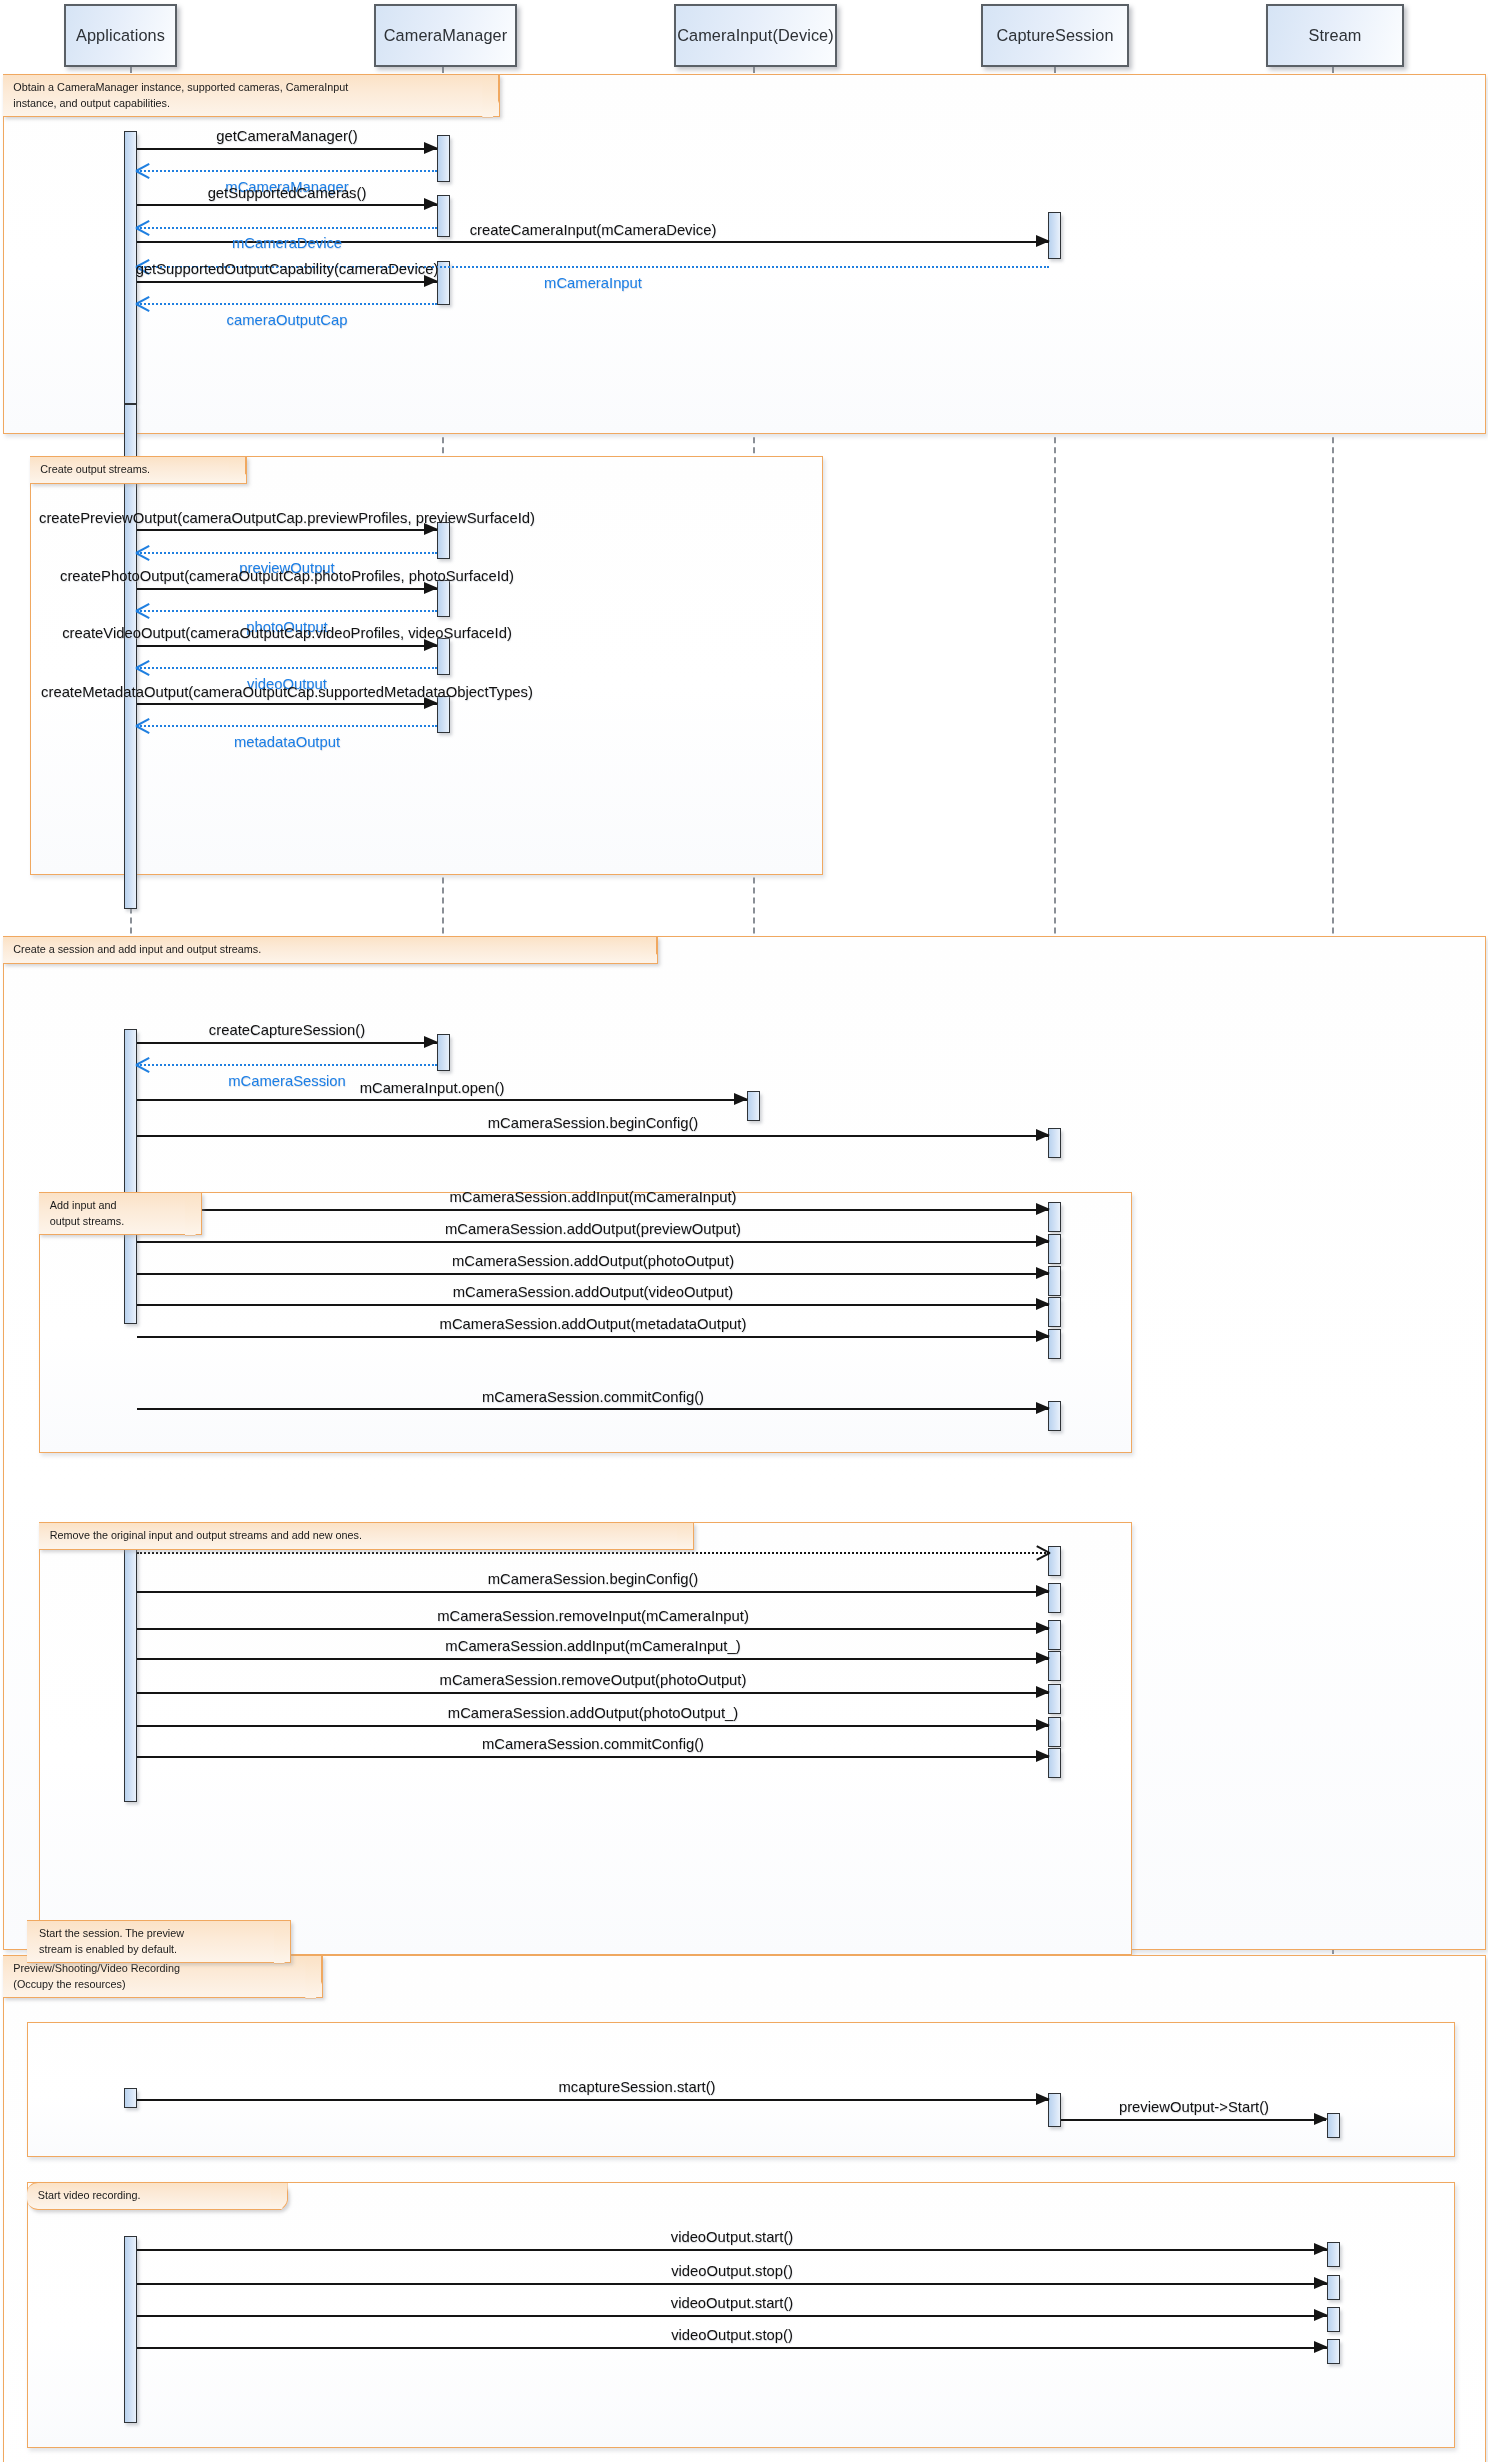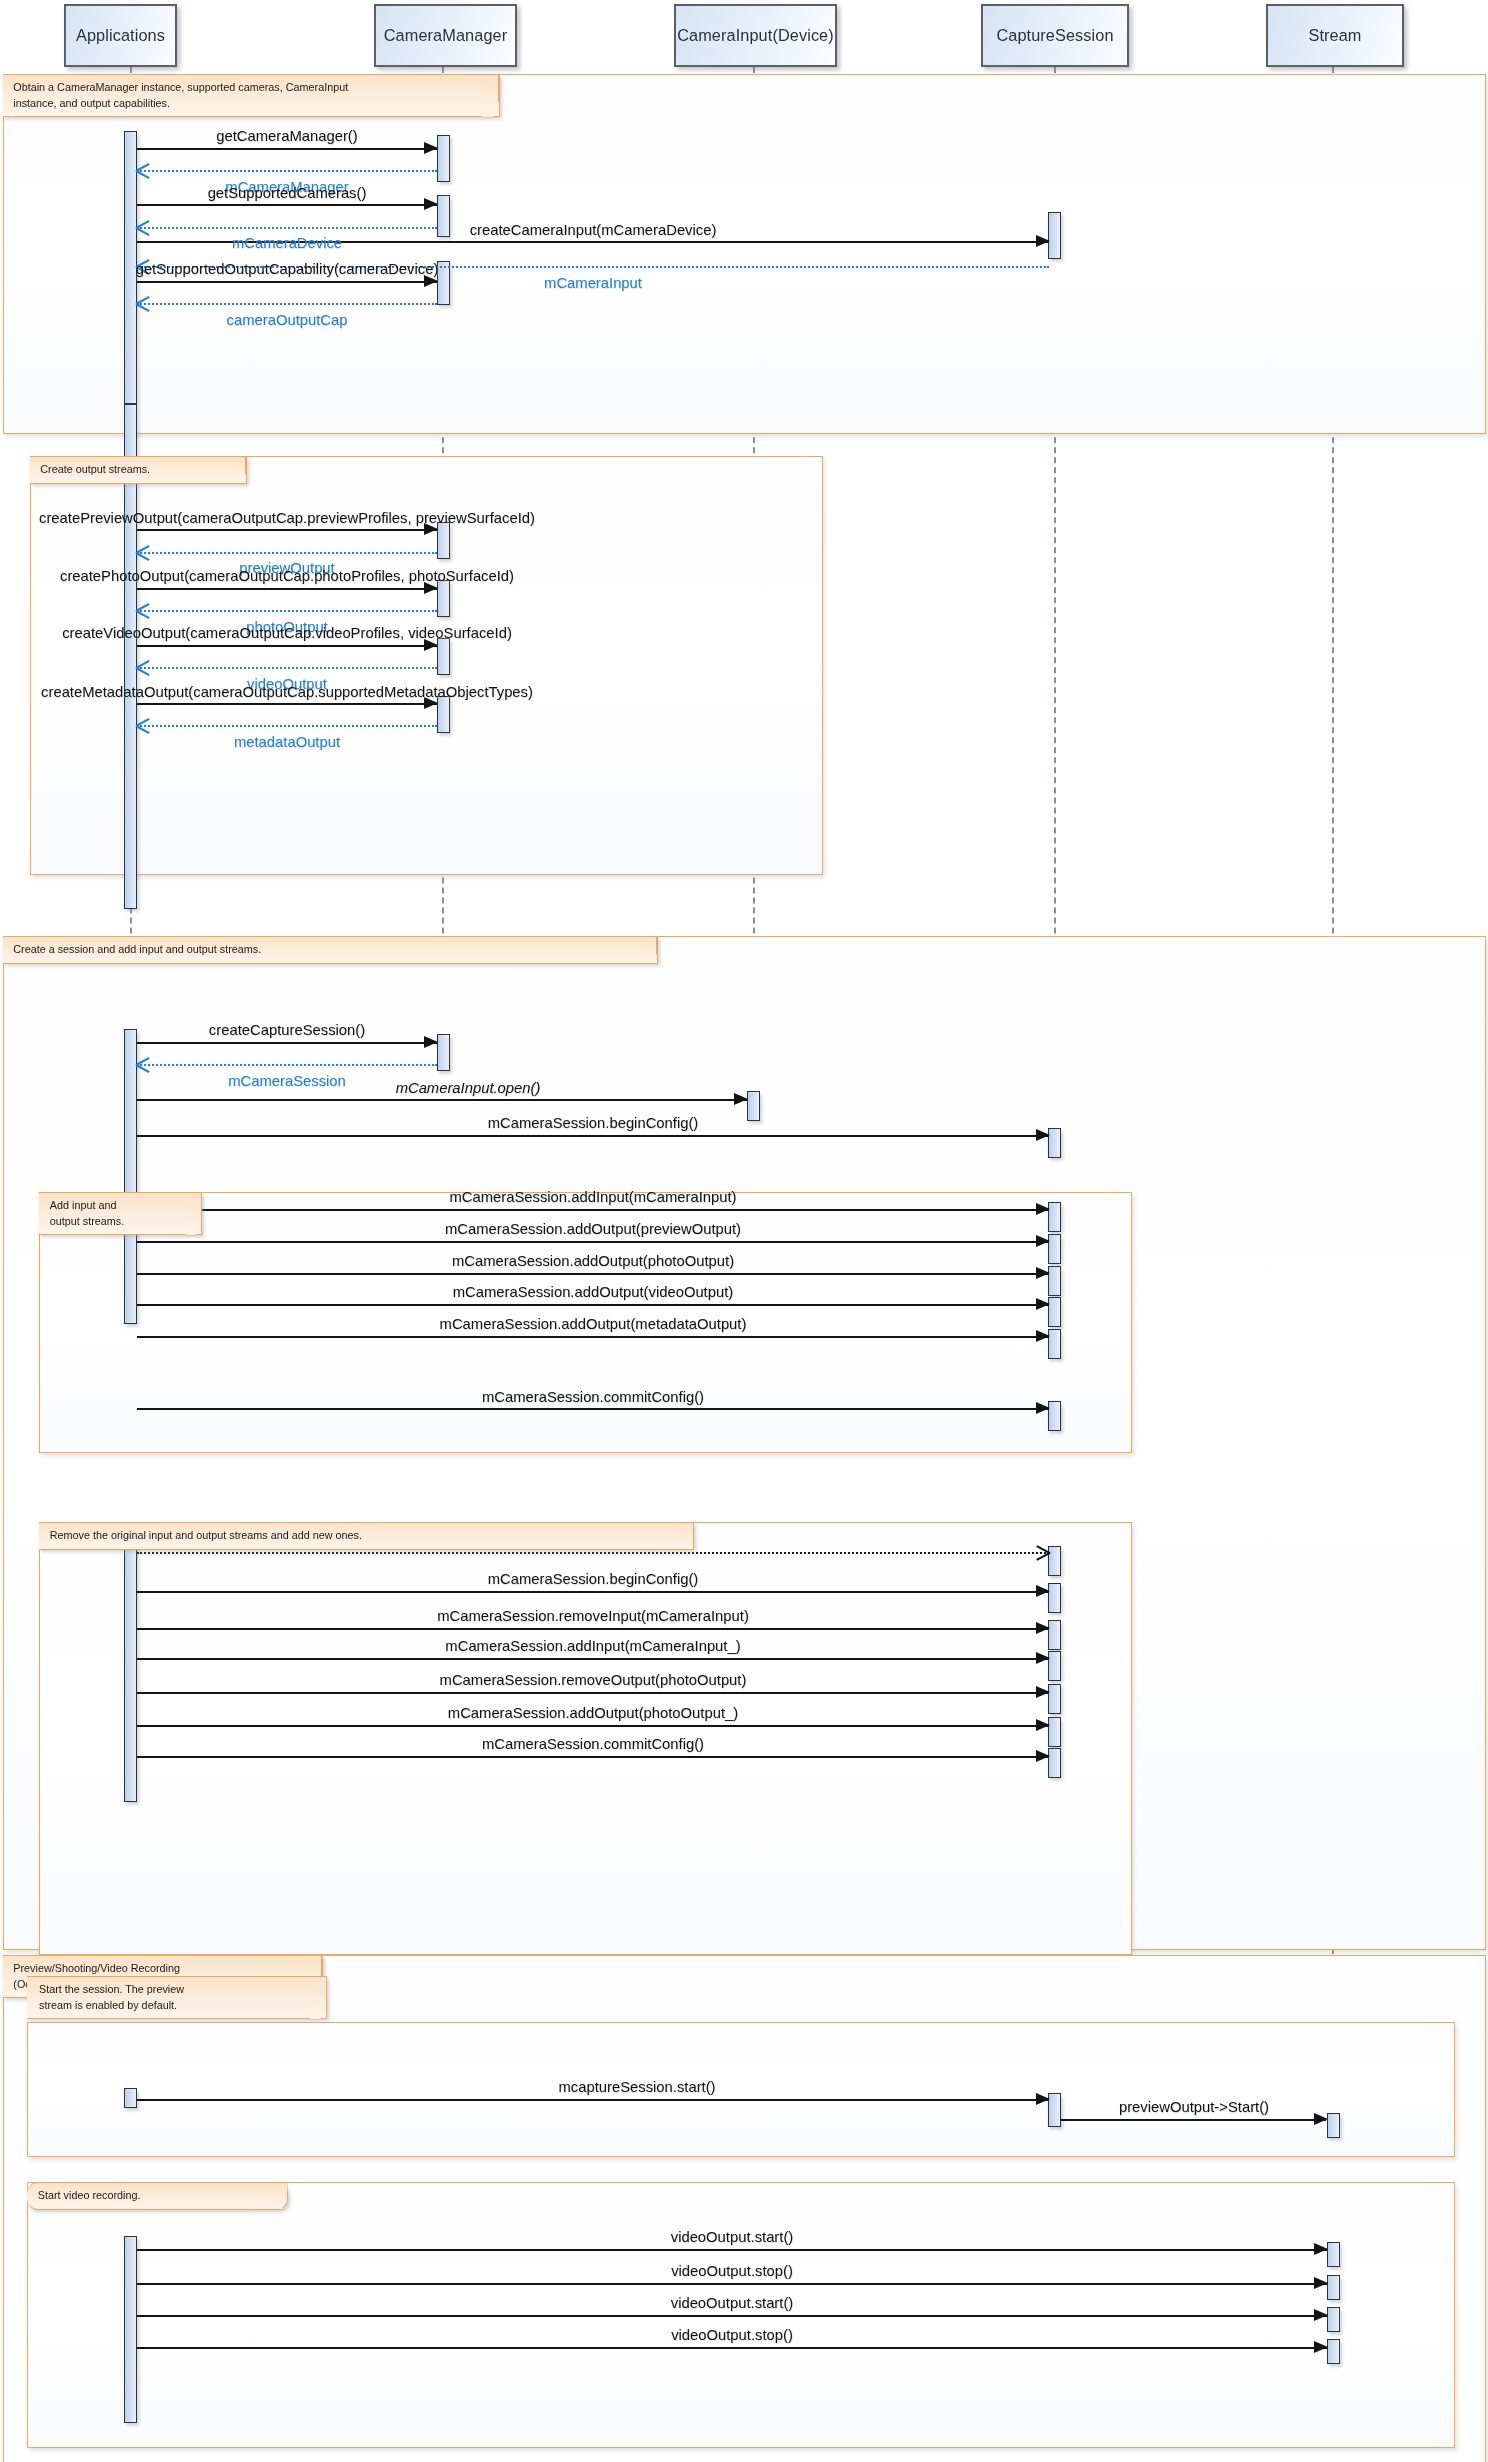--- a/index.html
+++ b/index.html
@@ -166,21 +166,21 @@
     <div class="glabel" style="left: 2.5px; top: 936px; width: 655px; min-height: 27.6px;">Create a session and add input and output streams.<div class="notch"></div></div>
     <div class="group" style="left: 39px; top: 1192px; width: 1093px; height: 261px;"></div>
     <div class="glabel" style="left: 39px; top: 1192px; width: 163px; min-height: 41px;">Add input and
 output streams.<div class="notch"></div></div>
     <div class="group" style="left: 39px; top: 1522px; width: 1093px; height: 433px;"></div>
     <div class="glabel" style="left: 39px; top: 1522px; width: 655px; min-height: 27.6px;">Remove the original input and output streams and add new ones.<div class="notch"></div></div>
     <div class="group" style="left: 2.5px; top: 1955px; width: 1483px; height: 1115px;"></div>
     <div class="glabel" style="left: 2.5px; top: 1955px; width: 320px; min-height: 41px;">Preview/Shooting/Video Recording
 (Occupy the resources)<div class="notch"></div></div>
     <div class="group" style="left: 27px; top: 2022px; width: 1428px; height: 135px;"></div>
-    <div class="glabel" style="left: 27px; top: 1976px; width: 300px; min-height: 41px; padding-left: 12px;">Start the session. The preview
+    <div class="glabel" style="left: 27px; top: 1920px; width: 264px; min-height: 41px; padding-left: 12px;">Start the session. The preview
 stream is enabled by default.<div class="notch"></div></div>
     <div class="group" style="left: 27px; top: 2182px; width: 1428px; height: 266px;"></div>
     <div class="glabel" style="left: 27px; top: 2182px; width: 261px; min-height: 27.6px; border-radius: 11px;">Start video recording.<div class="notch"></div></div>
     <div class="act" style="left: 124px; top: 131px; height: 273px;"></div>
     <div class="act" style="left: 437px; top: 135px; height: 47px;"></div>
     <div class="act" style="left: 437px; top: 195px; height: 42px;"></div>
     <div class="act" style="left: 1048px; top: 212px; height: 47px;"></div>
     <div class="act" style="left: 437px; top: 261px; height: 44px;"></div>
     <div class="act" style="left: 124px; top: 404px; height: 505px;"></div>
     <div class="act" style="left: 437px; top: 522px; height: 37px;"></div>
@@ -300,21 +300,21 @@
     <div class="mlabel" style="left: 287px; top: 1022px;">createCaptureSession()</div>
     <div class="msg" style="left: 137px; top: 1064px; width: 300px;">
       <div class="line dashed-blue" style="width: 300px;"></div>
       <div class="openL" style="left: -1px;"></div>
     </div>
     <div class="mlabel ret" style="left: 287px; top: 1073px;">mCameraSession</div>
     <div class="msg" style="left: 137px; top: 1099px; width: 610px;">
       <div class="line" style="width: 610px;"></div>
       <div class="arrowR" style="left: 597px;"></div>
     </div>
-    <div class="mlabel" style="left: 468px; top: 1080px; font-style: italic;">mCameraInput.open()</div>
+    <div class="mlabel" style="left: 432px; top: 1080px;">mCameraInput.open()</div>
     <div class="msg" style="left: 137px; top: 1135px; width: 912px;">
       <div class="line" style="width: 912px;"></div>
       <div class="arrowR" style="left: 899px;"></div>
     </div>
     <div class="mlabel" style="left: 593px; top: 1115px;">mCameraSession.beginConfig()</div>
     <div class="msg" style="left: 137px; top: 1209px; width: 912px;">
       <div class="line" style="width: 912px;"></div>
       <div class="arrowR" style="left: 899px;"></div>
     </div>
     <div class="mlabel" style="left: 593px; top: 1189px;">mCameraSession.addInput(mCameraInput)</div>

